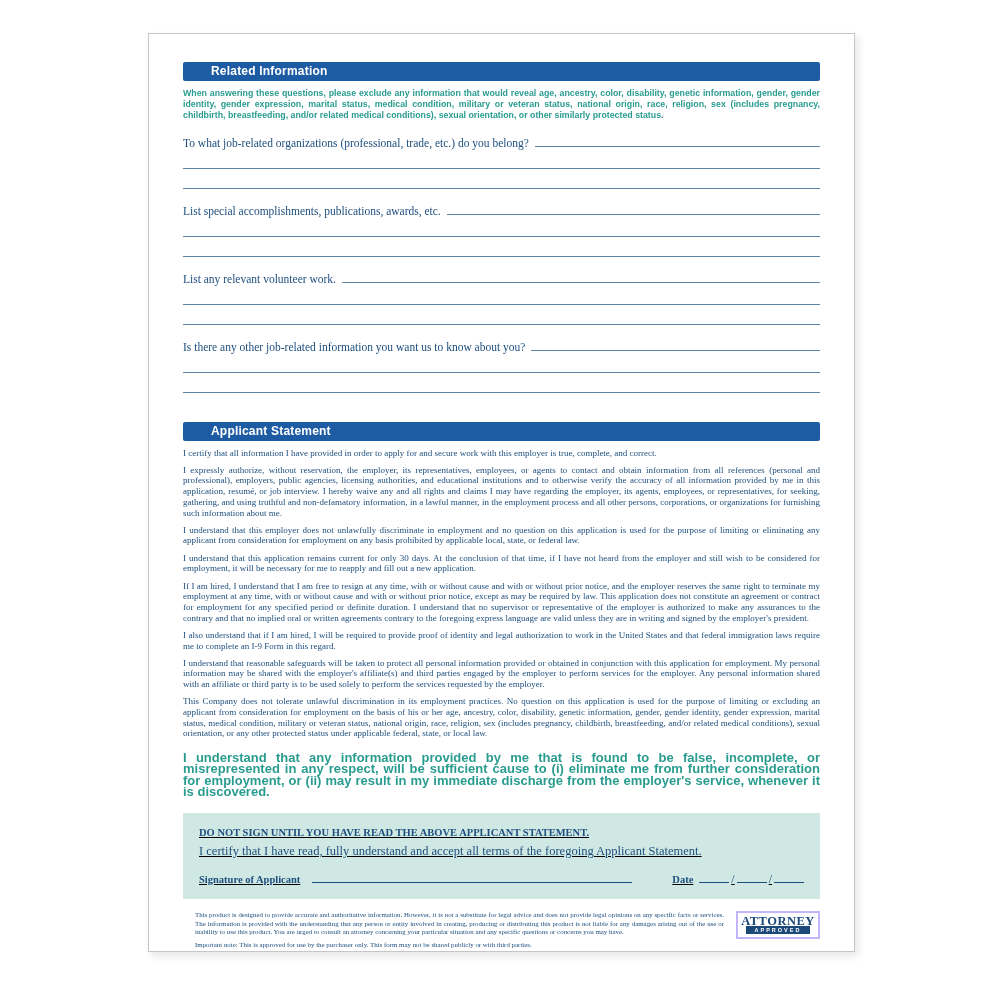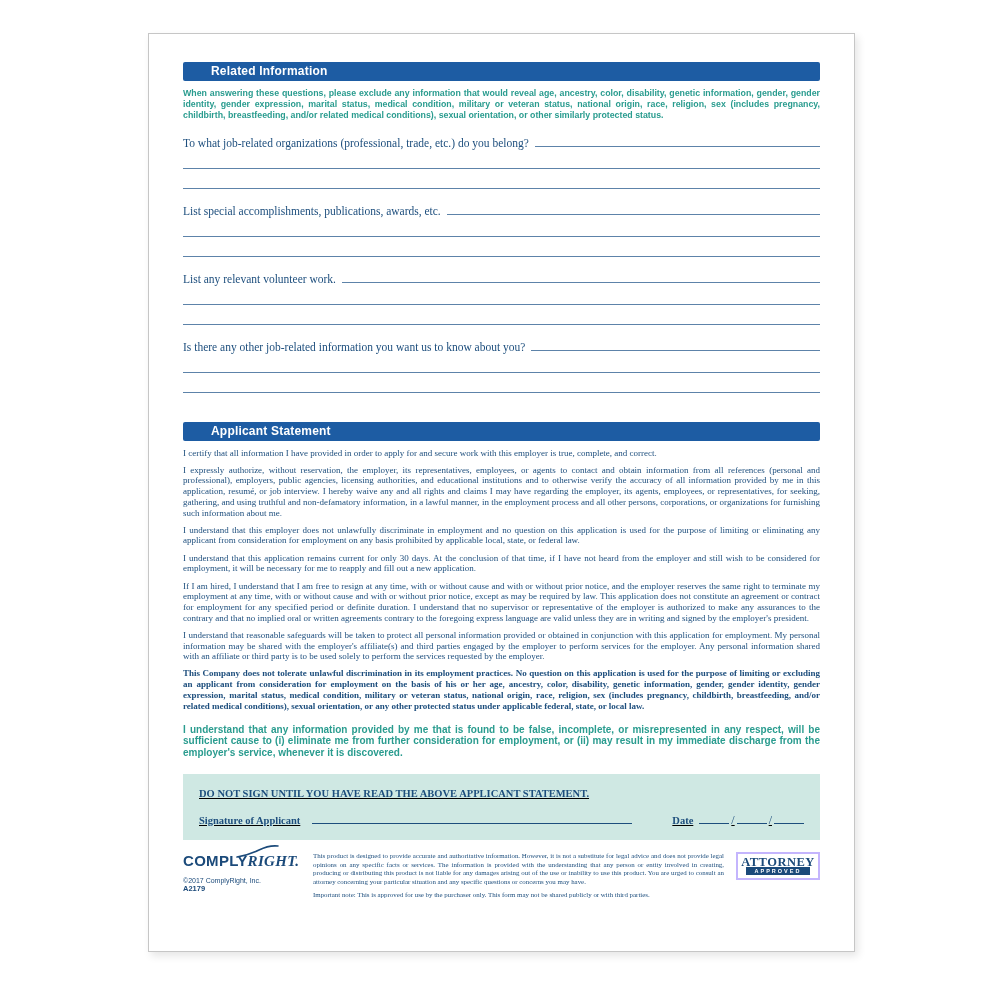--- a/index.html
+++ b/index.html
@@ -31,24 +31,24 @@
   .q-row{display:flex;align-items:baseline;color:#1d4e7d;font-size:11.5px;}
   .q-label{white-space:nowrap;}
   .q-line{flex:1;border-bottom:1px solid #5d83a9;margin-left:6px;height:12px;}
   .blank-line{height:19px;border-bottom:1px solid #5d83a9;}
 
   .statement-bar{margin-top:29px;}
   .para{
     color:#1d4e7d;font-size:9px;line-height:10.7px;margin:6.5px 0 0 0;
     text-align:justify;
   }
-  .para.bold{font-weight:bold;}
+  .para.bold{font-weight:normal;}
   .para.warning{
     font-family:"Liberation Sans",sans-serif;font-weight:bold;color:#2a9c8f;
-    font-size:10px;line-height:11.2px;margin-top:13px;
+    font-size:13px;line-height:11.2px;margin-top:13px;
   }
 
   .sig-box{
     margin-top:16px;background:#cfe8e3;padding:13px 16px 12px 16px;text-decoration:underline;
   }
   .sig-warning{color:#1d4e7d;font-weight:bold;font-size:10.5px;line-height:13px;}
   .sig-certify{color:#1d4e7d;font-size:12.5px;line-height:16px;margin-top:4px;}
   .sig-row{display:flex;align-items:baseline;margin-top:13px;color:#1d4e7d;
     font-weight:bold;font-size:10.5px;gap:8px;}
   .sig-line{flex:1;border-bottom:1px solid #1d4e7d;margin-left:4px;height:10px;max-width:380px;}
@@ -122,51 +122,43 @@
       <div class="blank-line"></div>
     </div>
 
     <div class="section-bar statement-bar">Applicant Statement</div>
 
     <p class="para">I certify that all information I have provided in order to apply for and secure work with this employer is true, complete, and correct.</p>
     <p class="para">I expressly authorize, without reservation, the employer, its representatives, employees, or agents to contact and obtain information from all references (personal and professional), employers, public agencies, licensing authorities, and educational institutions and to otherwise verify the accuracy of all information provided by me in this application, resumé, or job interview. I hereby waive any and all rights and claims I may have regarding the employer, its agents, employees, or representatives, for seeking, gathering, and using truthful and non-defamatory information, in a lawful manner, in the employment process and all other persons, corporations, or organizations for furnishing such information about me.</p>
     <p class="para">I understand that this employer does not unlawfully discriminate in employment and no question on this application is used for the purpose of limiting or eliminating any applicant from consideration for employment on any basis prohibited by applicable local, state, or federal law.</p>
     <p class="para">I understand that this application remains current for only 30 days. At the conclusion of that time, if I have not heard from the employer and still wish to be considered for employment, it will be necessary for me to reapply and fill out a new application.</p>
     <p class="para">If I am hired, I understand that I am free to resign at any time, with or without cause and with or without prior notice, and the employer reserves the same right to terminate my employment at any time, with or without cause and with or without prior notice, except as may be required by law. This application does not constitute an agreement or contract for employment for any specified period or definite duration. I understand that no supervisor or representative of the employer is authorized to make any assurances to the contrary and that no implied oral or written agreements contrary to the foregoing express language are valid unless they are in writing and signed by the employer's president.</p>
+    <p class="para">I also understand that if I am hired, I will be required to provide proof of identity and legal authorization to work in the United States and that federal immigration laws require me to complete an I-9 Form in this regard.</p>
     <p class="para">I understand that reasonable safeguards will be taken to protect all personal information provided or obtained in conjunction with this application for employment. My personal information may be shared with the employer's affiliate(s) and third parties engaged by the employer to perform services for the employer. Any personal information shared with an affiliate or third party is to be used solely to perform the services requested by the employer.</p>
     <p class="para bold">This Company does not tolerate unlawful discrimination in its employment practices. No question on this application is used for the purpose of limiting or excluding an applicant from consideration for employment on the basis of his or her age, ancestry, color, disability, genetic information, gender, gender identity, gender expression, marital status, medical condition, military or veteran status, national origin, race, religion, sex (includes pregnancy, childbirth, breastfeeding, and/or related medical conditions), sexual orientation, or any other protected status under applicable federal, state, or local law.</p>
     <p class="para warning">I understand that any information provided by me that is found to be false, incomplete, or misrepresented in any respect, will be sufficient cause to (i) eliminate me from further consideration for employment, or (ii) may result in my immediate discharge from the employer's service, whenever it is discovered.</p>
 
     <div class="sig-box">
       <div class="sig-warning">DO NOT SIGN UNTIL YOU HAVE READ THE ABOVE APPLICANT STATEMENT.</div>
+      <div class="sig-certify">I certify that I have read, fully understand and accept all terms of the foregoing Applicant Statement.</div>
       <div class="sig-row">
         <span>Signature of Applicant</span>
         <span class="sig-line"></span>
         <span class="date-group">
           <span>Date</span>
           <span class="date-seg" style="margin-left:6px;"></span>
           <span class="date-slash">/</span>
           <span class="date-seg"></span>
           <span class="date-slash">/</span>
           <span class="date-seg"></span>
         </span>
       </div>
     </div>
 
     <div class="footer">
-      <div class="brand">
-        <div class="brand-name">
-          <span class="brand-comply">COMPLY</span><span class="brand-right">RIGHT.</span>
-          <svg class="brand-swoosh" width="44" height="14" viewBox="0 0 44 14">
-            <path d="M2 12 Q 14 10 24 5 T 43 1" fill="none" stroke="#1b4a7a" stroke-width="1.6" stroke-linecap="round"></path>
-          </svg>
-        </div>
-        <div class="brand-copy">©2017 ComplyRight, Inc.</div>
-        <div class="brand-sku">A2179</div>
-      </div>
       <div class="disclaimer">
         <div>This product is designed to provide accurate and authoritative information. However, it is not a substitute for legal advice and does not provide legal opinions on any specific facts or services. The information is provided with the understanding that any person or entity involved in creating, producing or distributing this product is not liable for any damages arising out of the use or inability to use this product. You are urged to consult an attorney concerning your particular situation and any specific questions or concerns you may have.</div>
         <div class="important-note">Important note: This is approved for use by the purchaser only. This form may not be shared publicly or with third parties.</div>
       </div>
       <div class="badge">
         <div class="badge-top">ATTORNEY</div>
         <div class="badge-bottom">APPROVED</div>
       </div>
     </div>
 

